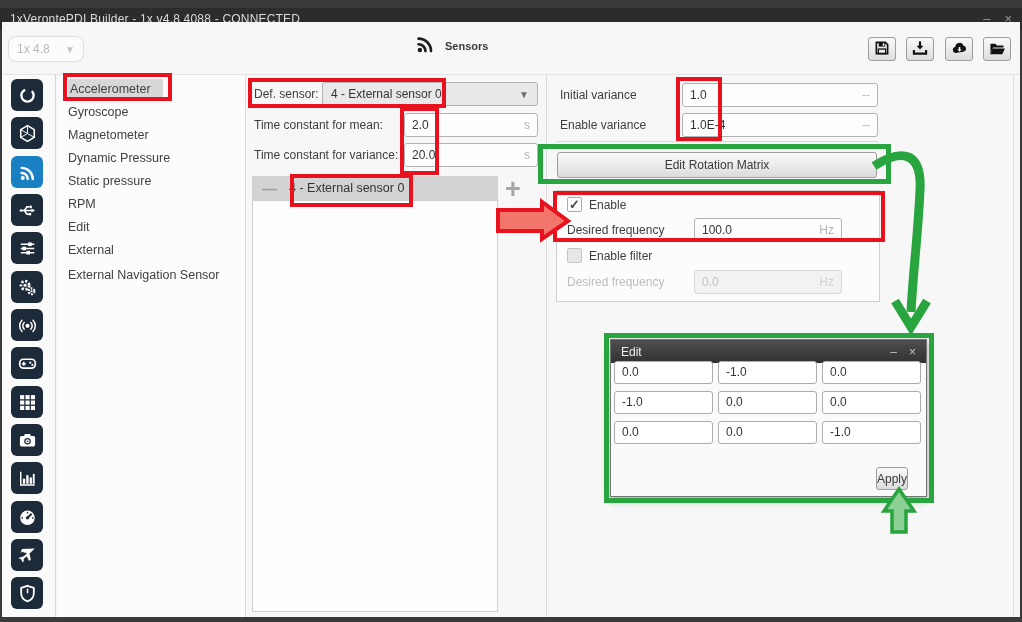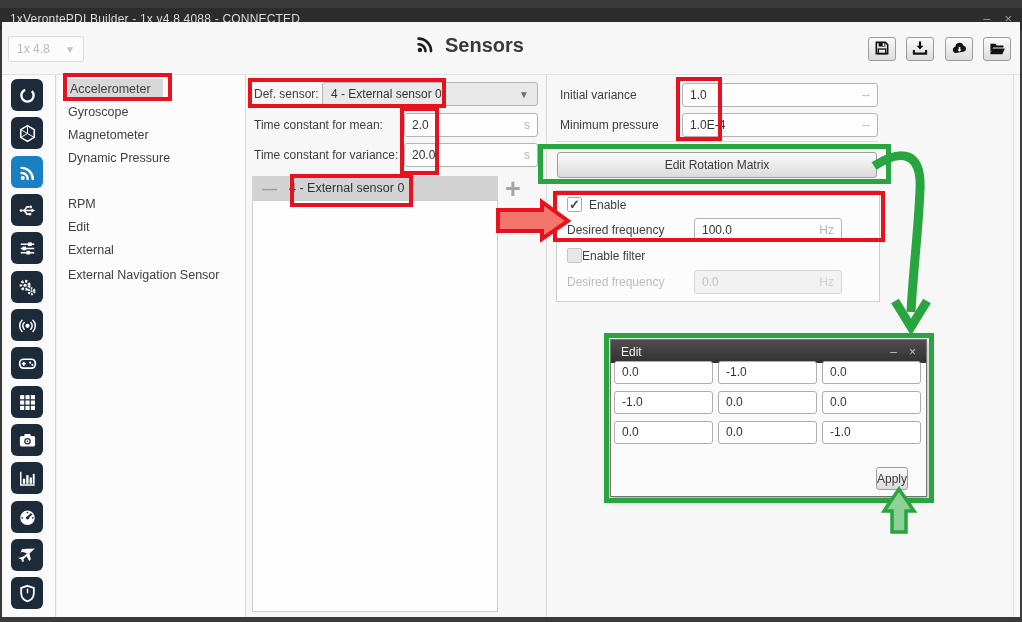--- a/index.html
+++ b/index.html
@@ -16,25 +16,25 @@
   .titlebar { left:0; top:8px; width:1022px; height:22px; background:#2c2c2c;
     display:flex; align-items:center; padding:0 10px; color:#dcdcdc; font-size:12px;justify-content:flex-end; }
   .titlebar .tb-title { flex:1; letter-spacing:.2px; }
   .tb-btn { color:#9c9c9c; font-size:13px; margin-left:14px; line-height:22px; cursor:default; }
 
   
   .body { left:2px; top:22px; width:1018px; height:595px; background:#f7f7f7; }
 
   
   .version-dd { left:8px; top:36px; width:76px; height:26px; background:#fcfcfc;
-    border:1px solid #dedede; border-radius:2px; display:flex; align-items:center;
+    border:1px solid #dedede; border-radius:8px; display:flex; align-items:center;
     padding:0 8px; color:#b9b9b9; }
   .version-dd .chev { margin-left:auto; color:#c4c4c4; font-size:10px; }
   .page-head { left:414px; top:34px; display:flex; align-items:center; gap:9px; }
-  .page-head .ttl { font-size:20px; font-weight:bold; color:#3a3a3a; }
+  .page-head .ttl { font-size:11px; font-weight:bold; color:#3a3a3a; }
   .tool-btn { top:37px; width:28px; height:24px; border:1px solid #9d9d9d; border-radius:3px;
     background:linear-gradient(#fafafa,#dcdcdc); display:flex; align-items:center; justify-content:center; }
   .hdr-sep { left:2px; top:74px; width:1018px; height:1px; background:#e3e3e3; }
 
   
   .rail { left:2px; top:75px; width:54px; height:542px; background:#fafafa; border-right:1px solid #d6d6d6; }
   .nav-ic { left:11px; width:32px; height:32px; border-radius:6px; background:#1c2a3a;
     display:flex; align-items:center; justify-content:center; color:#fff; }
   .nav-ic.active { background:#1a80c4; }
 
@@ -274,20 +274,21 @@
         <path d="M9 1.7 L15 3.8 V8.6 C15 12.8 12.4 15.3 9 16.4 C5.6 15.3 3 12.8 3 8.6 V3.8 Z" fill="none" stroke="#fff" stroke-width="1.7"></path>
         <path d="M9 4.4 V8.8" stroke="#fff" stroke-width="1.4"></path>
       </svg>
     </div>
 
   <div class="abs sensor-panel"></div>
   <div class="abs s-row" style="top:78px"><span class="hl">Accelerometer</span></div>
   <div class="abs s-row" style="top:101px"><span>Gyroscope</span></div>
   <div class="abs s-row" style="top:124px"><span>Magnetometer</span></div>
   <div class="abs s-row" style="top:147px"><span>Dynamic Pressure</span></div>
+  <div class="abs s-row" style="top:170px"><span>Static pressure</span></div>
   <div class="abs s-row" style="top:193px"><span>RPM</span></div>
   <div class="abs s-row" style="top:216px"><span>Edit</span></div>
   <div class="abs s-row" style="top:239px"><span>External</span></div>
   <div class="abs s-row" style="top:264px"><span>External Navigation Sensor</span></div>
 
   <div class="abs mid-panel-border"></div>
 
   <div class="abs frow" style="left:254px; top:82px; width:284px; height:24px;">
     <span class="lbl">Def. sensor:</span>
     <div class="dropdown" style="margin-left:auto; width:216px;">
@@ -318,42 +319,42 @@
   <div class="abs list-body"></div>
 
   <div class="abs frow" style="left:560px; top:83px; width:318px; height:24px;">
     <span class="lbl">Initial variance</span>
     <div class="field" style="margin-left:auto; width:196px;">
       <span class="val">1.0</span>
       <span class="unit">--</span>
     </div>
   </div>
   <div class="abs frow" style="left:560px; top:113px; width:318px; height:24px;">
-    <span class="lbl">Minimum pressure</span>
+    <span class="lbl">Enable variance</span>
     <div class="field" style="margin-left:auto; width:196px;">
       <span class="val">1.0E-4</span>
       <span class="unit">--</span>
     </div>
   </div>
   <div class="abs divider"></div>
   <div class="abs btn" style="left:557px; top:152px; width:320px; height:26px;">Edit Rotation Matrix</div>
 
   <div class="abs groupbox"></div>
   <div class="abs frow" style="left:567px; top:197px; gap:7px;">
     <span class="cb">✓</span>
     <span class="lbl">Enable</span>
   </div>
   <div class="abs frow" style="left:567px; top:218px; width:275px; height:24px;">
     <span class="lbl">Desired frequency</span>
     <div class="field" style="margin-left:auto; width:148px;">
       <span class="val">100.0</span>
       <span class="unit">Hz</span>
     </div>
   </div>
-  <div class="abs frow" style="left:567px; top:248px; gap:0;">
+  <div class="abs frow" style="left:567px; top:248px; gap:7px;">
     <span class="cb unchecked"></span>
     <span class="lbl">Enable filter</span>
   </div>
   <div class="abs frow" style="left:567px; top:270px; width:275px; height:24px;">
     <span class="lbl dim">Desired frequency</span>
     <div class="field disabled" style="margin-left:auto; width:148px;">
       <span class="val">0.0</span>
       <span class="unit">Hz</span>
     </div>
   </div>

